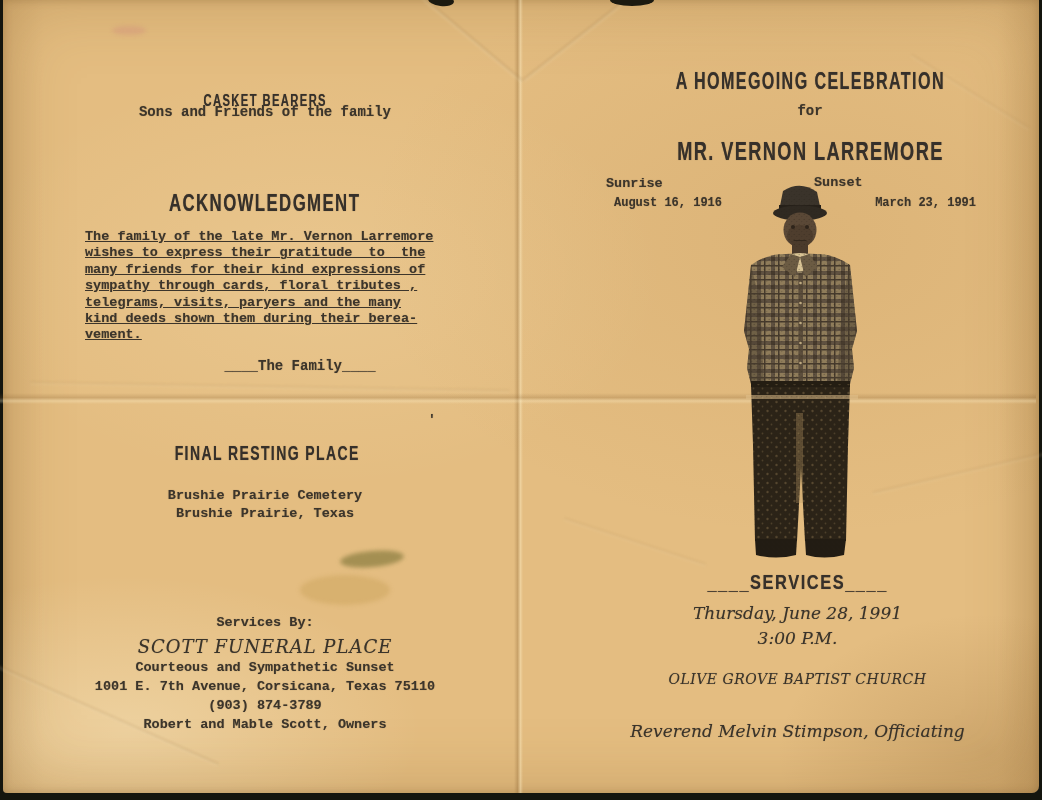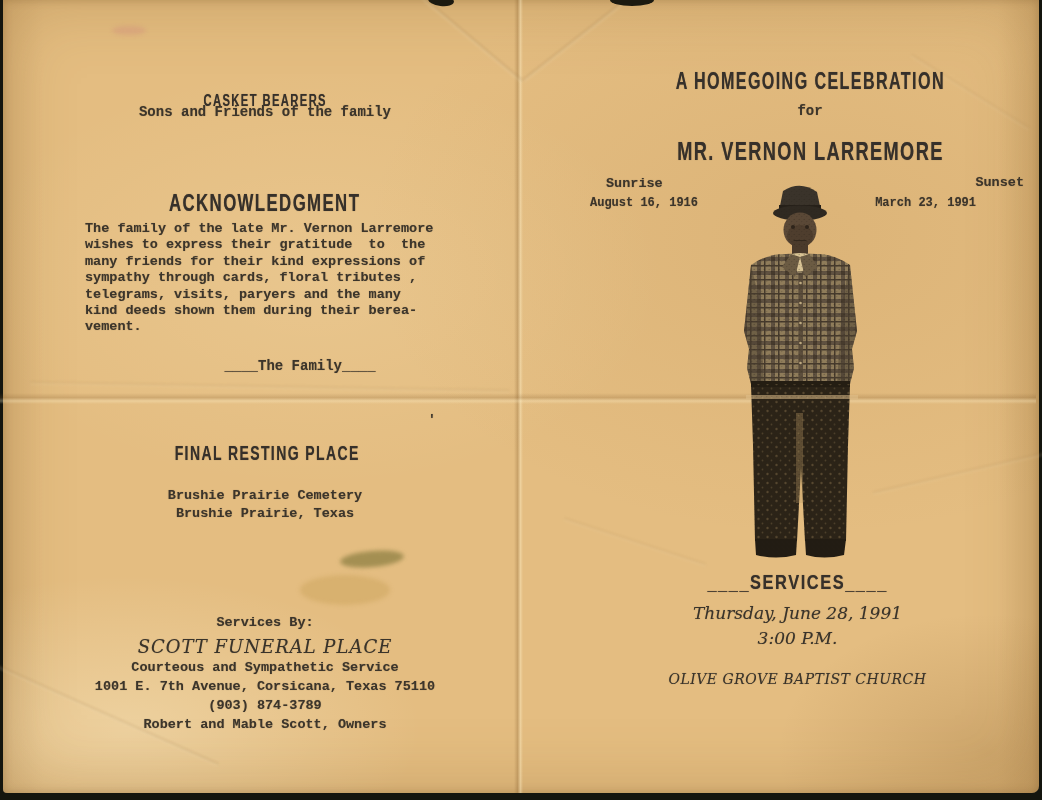--- a/index.html
+++ b/index.html
@@ -58,53 +58,53 @@
   <div class="stain" style="left:300px;top:575px;width:90px;height:30px;background:rgba(190,150,70,0.30);"></div>
 
   <div class="abs typeheading" style="left:100px;top:58px;width:330px;font-size:16px;margin-top:34px;">
     <span class="squeeze">CASKET BEARERS</span>
   </div>
   <div class="abs typewriter center" style="left:85px;top:104px;width:360px;font-size:14px;">Sons and Friends of the family</div>
 
   <div class="abs typeheading" style="left:100px;top:189px;width:330px;font-size:24px;">
     <span class="squeeze">ACKNOWLEDGMENT</span>
   </div>
-  <div class="abs typewriter" style="left:85px;top:221px;width:352px;font-size:13.5px;line-height:16.4px;white-space:pre-wrap;">The family of the late Mr. Vernon Larremore
+  <div class="abs typewriter" style="left:85px;top:229px;width:352px;font-size:13.5px;line-height:16.4px;white-space:pre-wrap;text-decoration:underline;">The family of the late Mr. Vernon Larremore
 wishes to express their gratitude  to  the
 many friends for their kind expressions of
 sympathy through cards, floral tributes ,
 telegrams, visits, paryers and the many
 kind deeds shown them during their berea-
 vement.</div>
   <div class="abs typewriter center" style="left:160px;top:358px;width:280px;font-size:14px;text-align:center;">____The Family____</div>
 
   <div class="abs typeheading" style="left:100px;top:442px;width:335px;font-size:20px;">
     <span class="squeeze">FINAL RESTING PLACE</span>
   </div>
   <div class="abs typewriter center" style="left:85px;top:488px;width:360px;font-size:13.5px;">Brushie Prairie Cemetery</div>
   <div class="abs typewriter center" style="left:85px;top:615px;width:360px;font-size:13.5px;">Services By:</div>
 
   <div class="abs typewriter center" style="left:85px;top:506px;width:360px;font-size:13.5px;">Brushie Prairie, Texas</div>
   <div class="abs script center" style="left:85px;top:636px;width:360px;font-size:18px;letter-spacing:1px;">SCOTT FUNERAL PLACE</div>
-  <div class="abs typewriter center" style="left:85px;top:660px;width:360px;font-size:13.5px;">Courteous and Sympathetic Service</div>
+  <div class="abs typewriter center" style="left:85px;top:660px;width:360px;font-size:13.5px;">Courteous and Sympathetic Sunset</div>
   <div class="abs typewriter center" style="left:65px;top:679px;width:400px;font-size:13.5px;">1001 E. 7th Avenue, Corsicana, Texas 75110</div>
   <div class="abs typewriter center" style="left:85px;top:698px;width:360px;font-size:13.5px;">(903) 874-3789</div>
   <div class="abs typewriter center" style="left:85px;top:717px;width:360px;font-size:13.5px;">Robert and Mable Scott, Owners</div>
 
   <div class="abs typeheading" style="left:590px;top:68px;width:440px;font-size:23px;">
     <span class="squeeze">A HOMEGOING CELEBRATION</span>
   </div>
   <div class="abs typewriter center" style="left:590px;top:103px;width:440px;font-size:14px;">for</div>
   <div class="abs typeheading" style="left:590px;top:136px;width:440px;font-size:26px;">
     <span class="squeeze">MR. VERNON LARREMORE</span>
   </div>
 
   <div class="abs typewriter" style="left:606px;top:176px;font-size:13.5px;">Sunrise</div>
-  <div class="abs typewriter" style="left:590px;top:196px;font-size:12px;">August 16, 1916</div>
-  <div class="abs typewriter" style="left:906px;top:175px;width:118px;font-size:13.5px;text-align:right;">Sunset</div>
+  <div class="abs typewriter" style="left:614px;top:196px;font-size:12px;">August 16, 1916</div>
+  <div class="abs typewriter" style="left:814px;top:175px;width:118px;font-size:13.5px;text-align:left;">Sunset</div>
   <div class="abs typewriter" style="left:858px;top:196px;width:118px;font-size:12px;text-align:right;">March 23, 1991</div>
 
   <div class="abs" style="left:738px;top:183px;width:135px;height:385px;" aria-label="black-and-white halftone photograph of Mr. Vernon Larremore standing, wearing a dark hat, plaid shirt and dark trousers, hands behind his back">
     <svg viewBox="0 0 135 385" width="135" height="385">
       <defs>
         <pattern id="plaid" width="14" height="14" patternUnits="userSpaceOnUse">
           <rect width="14" height="14" fill="#8f7c5a"></rect>
           <rect y="4" width="14" height="4" fill="#5f5140"></rect>
           <rect x="5" width="4" height="14" fill="#5f5140"></rect>
           <rect x="5" y="4" width="4" height="4" fill="#463a2c"></rect>
@@ -172,15 +172,16 @@
       </g>
     </svg>
   </div>
 
   <div class="abs typeheading" style="left:570px;top:570px;width:455px;font-size:21px;">
     <span class="squeeze" style="transform:scaleX(0.78);">____SERVICES____</span>
   </div>
   <div class="abs script center" style="left:570px;top:603px;width:455px;font-size:17px;">Thursday, June 28, 1991</div>
   <div class="abs script center" style="left:570px;top:628px;width:455px;font-size:17px;">3:00 P.M.</div>
   <div class="abs script center" style="left:570px;top:671px;width:455px;font-size:14px;letter-spacing:0.5px;">OLIVE GROVE BAPTIST CHURCH</div>
+  <div class="abs script center" style="left:570px;top:721px;width:455px;font-size:17px;">Reverend Melvin Stimpson, Officiating</div>
 
   <div class="abs typewriter" style="left:428px;top:412px;font-size:13px;">'</div>
 </div>
 
 </body></html>

